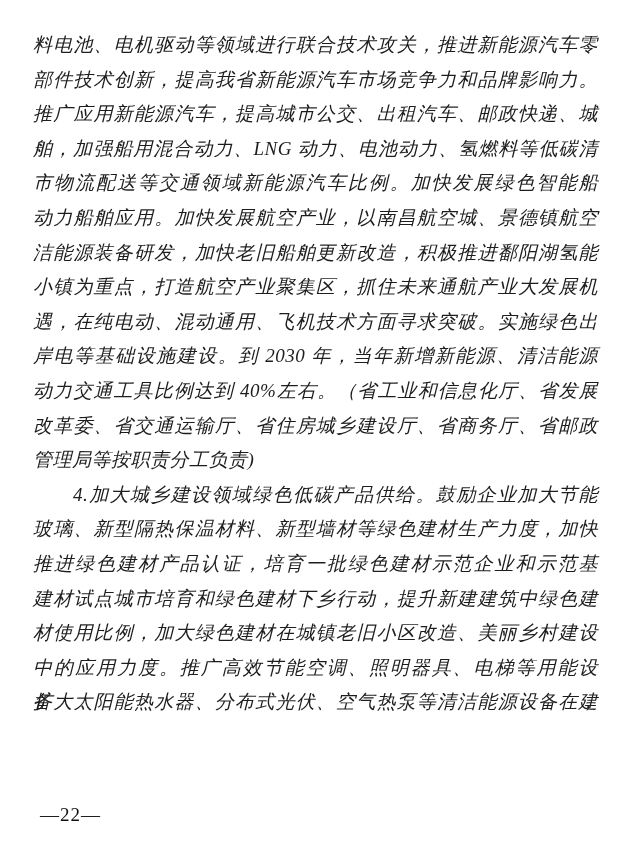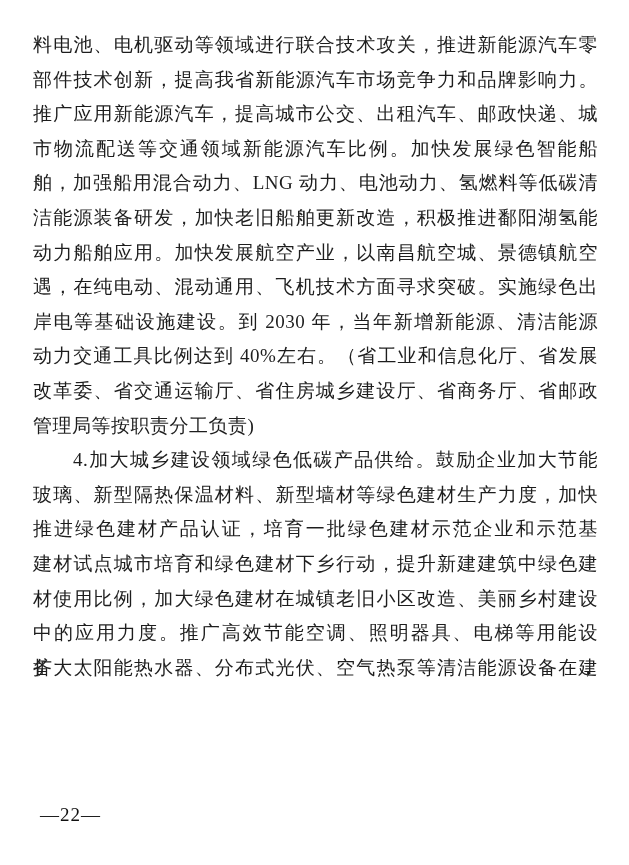--- a/index.html
+++ b/index.html
@@ -14,20 +14,21 @@
     background: #ffffff;
     overflow: hidden;
     font-family: "Liberation Serif", "DejaVu Serif", serif;
     color: #1d1d1d;
   }
   .content {
     position: absolute;
     left: 33px;
     right: 31px;
     top: 28px;
+    font-style: italic;
   }
   .line {
     height: 34.6px;
     line-height: 34.6px;
     font-size: 19px;
     letter-spacing: 0.5px;
     text-align: justify;
     text-align-last: left;
     white-space: nowrap; 
   }
@@ -53,24 +54,25 @@
   }
 </style>
 </head>
 <body>
 
 <div class="page">
   <div class="content">
       <div class="line just"><span>料电池、电机驱动等领域进行联合技术攻关，推进新能源汽车零</span></div>
       <div class="line just"><span>部件技术创新，提高我省新能源汽车市场竞争力和品牌影响力。</span></div>
       <div class="line just"><span>推广应用新能源汽车，提高城市公交、出租汽车、邮政快递、城</span></div>
+      <div class="line just"><span>舶，加强船用混合动力、LNG 动力、电池动力、氢燃料等低碳清</span></div>
       <div class="line just"><span>市物流配送等交通领域新能源汽车比例。加快发展绿色智能船</span></div>
-      <div class="line just"><span>舶，加强船用混合动力、LNG 动力、电池动力、氢燃料等低碳清</span></div>
+      <div class="line just"><span>动力船舶应用。加快发展航空产业，以南昌航空城、景德镇航空</span></div>
       <div class="line just"><span>洁能源装备研发，加快老旧船舶更新改造，积极推进鄱阳湖氢能</span></div>
-      <div class="line just"><span>动力船舶应用。加快发展航空产业，以南昌航空城、景德镇航空</span></div>
+      <div class="line just"><span>小镇为重点，打造航空产业聚集区，抓住未来通航产业大发展机</span></div>
       <div class="line just"><span>遇，在纯电动、混动通用、飞机技术方面寻求突破。实施绿色出</span></div>
       <div class="line just"><span>岸电等基础设施建设。到 2030 年，当年新增新能源、清洁能源</span></div>
       <div class="line just"><span>动力交通工具比例达到 40%左右。（省工业和信息化厅、省发展</span></div>
       <div class="line just"><span>改革委、省交通运输厅、省住房城乡建设厅、省商务厅、省邮政</span></div>
       <div class="line"><span>管理局等按职责分工负责)</span></div>
       <div class="line indent just"><span class="em-seg">4.加大城乡建设领域绿色低碳产品供给。</span><span>鼓励企业加大节能</span></div>
       <div class="line just"><span>玻璃、新型隔热保温材料、新型墙材等绿色建材生产力度，加快</span></div>
       <div class="line just"><span>推进绿色建材产品认证，培育一批绿色建材示范企业和示范基</span></div>
       <div class="line just"><span>建材试点城市培育和绿色建材下乡行动，提升新建建筑中绿色建</span></div>
       <div class="line just"><span>材使用比例，加大绿色建材在城镇老旧小区改造、美丽乡村建设</span></div>

